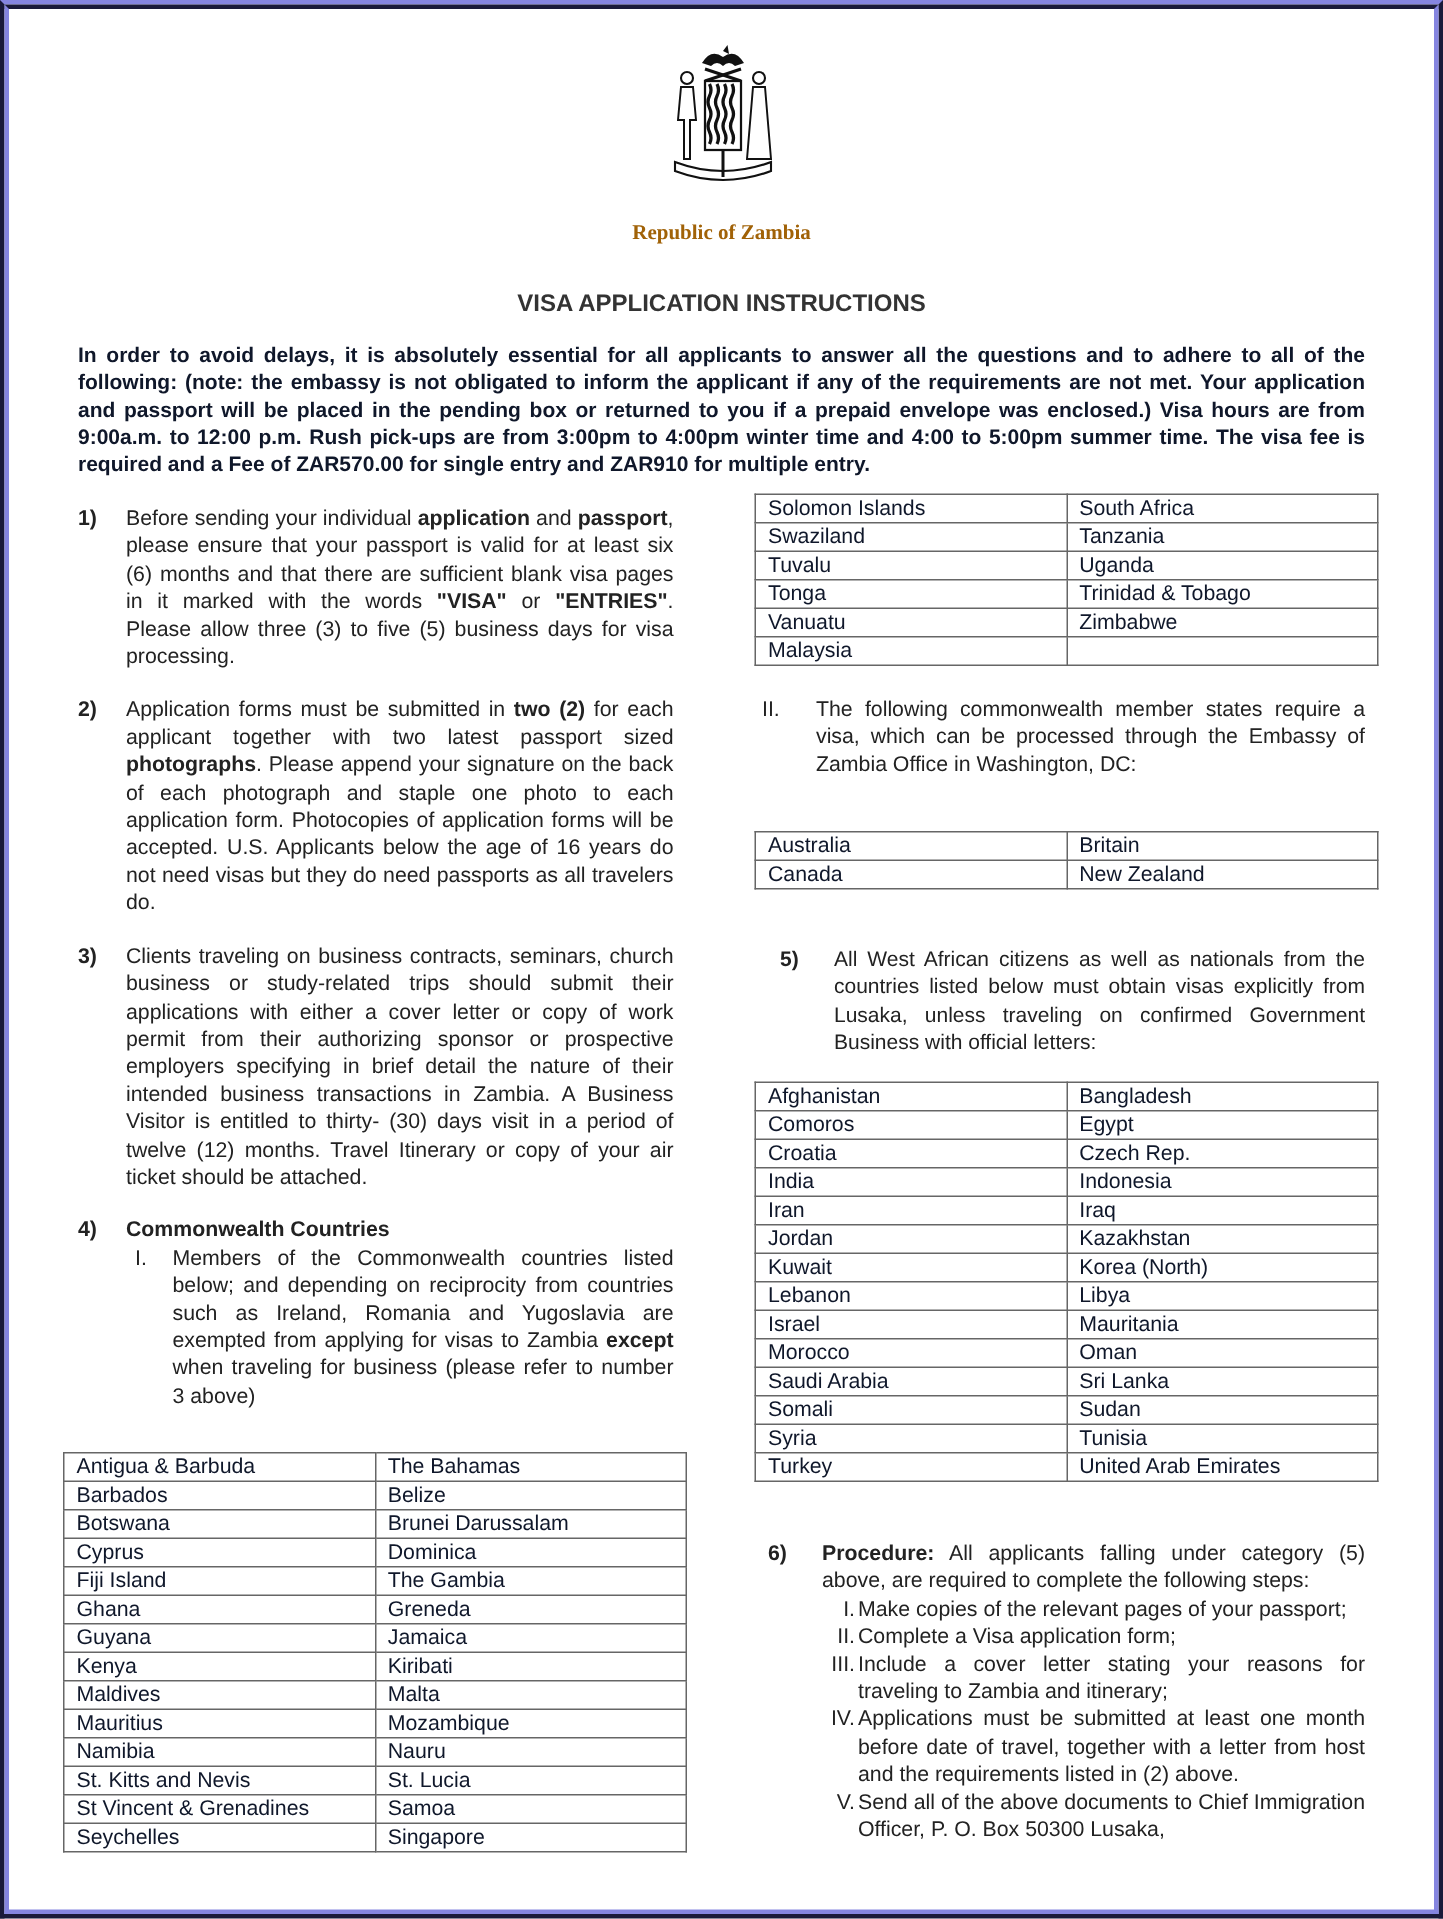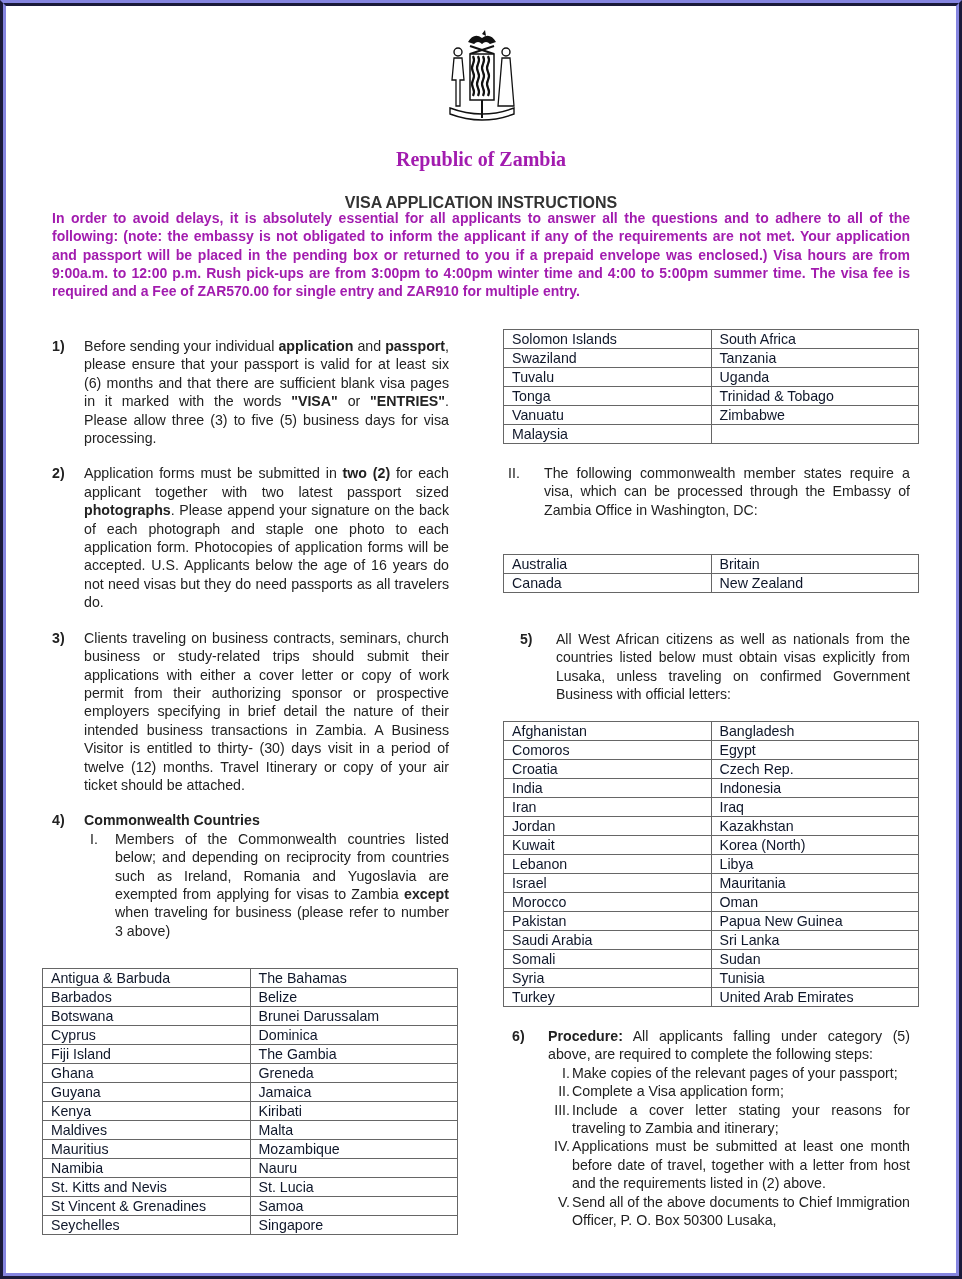--- a/index.html
+++ b/index.html
@@ -24,29 +24,29 @@
       border-top: 3px solid #1a1a3a;
       border-left: 3px solid #8585e0;
       border-right: 3px solid #8585e0;
       border-bottom: 3px solid #8585e0;
     }
     .page { position: absolute; left: 8px; top: 8px; right: 8px; bottom: 8px; background: #fff; overflow: hidden; }
 
     .crest { position: absolute; left: 440px; top: 20px; width: 84px; width: 84px; height: 96px; }
     .republic {
       position: absolute; top: 140px; left: 0; width: 946px; text-align: center;
-      font-family: "Liberation Serif", serif; font-weight: bold; font-size: 20px; color: #a21caf;
+      font-family: "Liberation Serif", serif; font-weight: bold; font-size: 14px; color: #a16207;
     }
     .title {
       position: absolute; top: 170px; left: 0; width: 946px; text-align: center;
       font-weight: bold; font-size: 16px; color: #333; margin-top: 16px;
     }
     .intro {
-      position: absolute; left: 44px; top: 201px; width: 858px;
-      font-weight: bold; font-size: 14px; line-height: 18.3px; color: #a21caf;
+      position: absolute; left: 44px; top: 219px; width: 858px;
+      font-weight: bold; font-size: 14px; line-height: 18.3px; color: #0f172a;
       text-align: justify;
     }
 
     .col { position: absolute; font-size: 14.2px; line-height: 18.4px; color: #222; }
     .left-col { left: 44px; top: 329px; width: 397px; }
 
     .item { position: relative; padding-left: 32px; text-align: justify; margin-bottom: 17px; }
     .item .num { position: absolute; left: 0; top: 0; font-weight: bold; }
     .b { font-weight: bold; }
     .sub { position: relative; padding-left: 63px; text-align: justify; }
@@ -277,24 +277,20 @@
         </tr>
         <tr>
           <td>Israel</td>
           <td>Mauritania</td>
         </tr>
         <tr>
           <td>Morocco</td>
           <td>Oman</td>
         </tr>
         <tr>
-          <td>Pakistan</td>
-          <td>Papua New Guinea</td>
-        </tr>
-        <tr>
           <td>Saudi Arabia</td>
           <td>Sri Lanka</td>
         </tr>
         <tr>
           <td>Somali</td>
           <td>Sudan</td>
         </tr>
         <tr>
           <td>Syria</td>
           <td>Tunisia</td>

